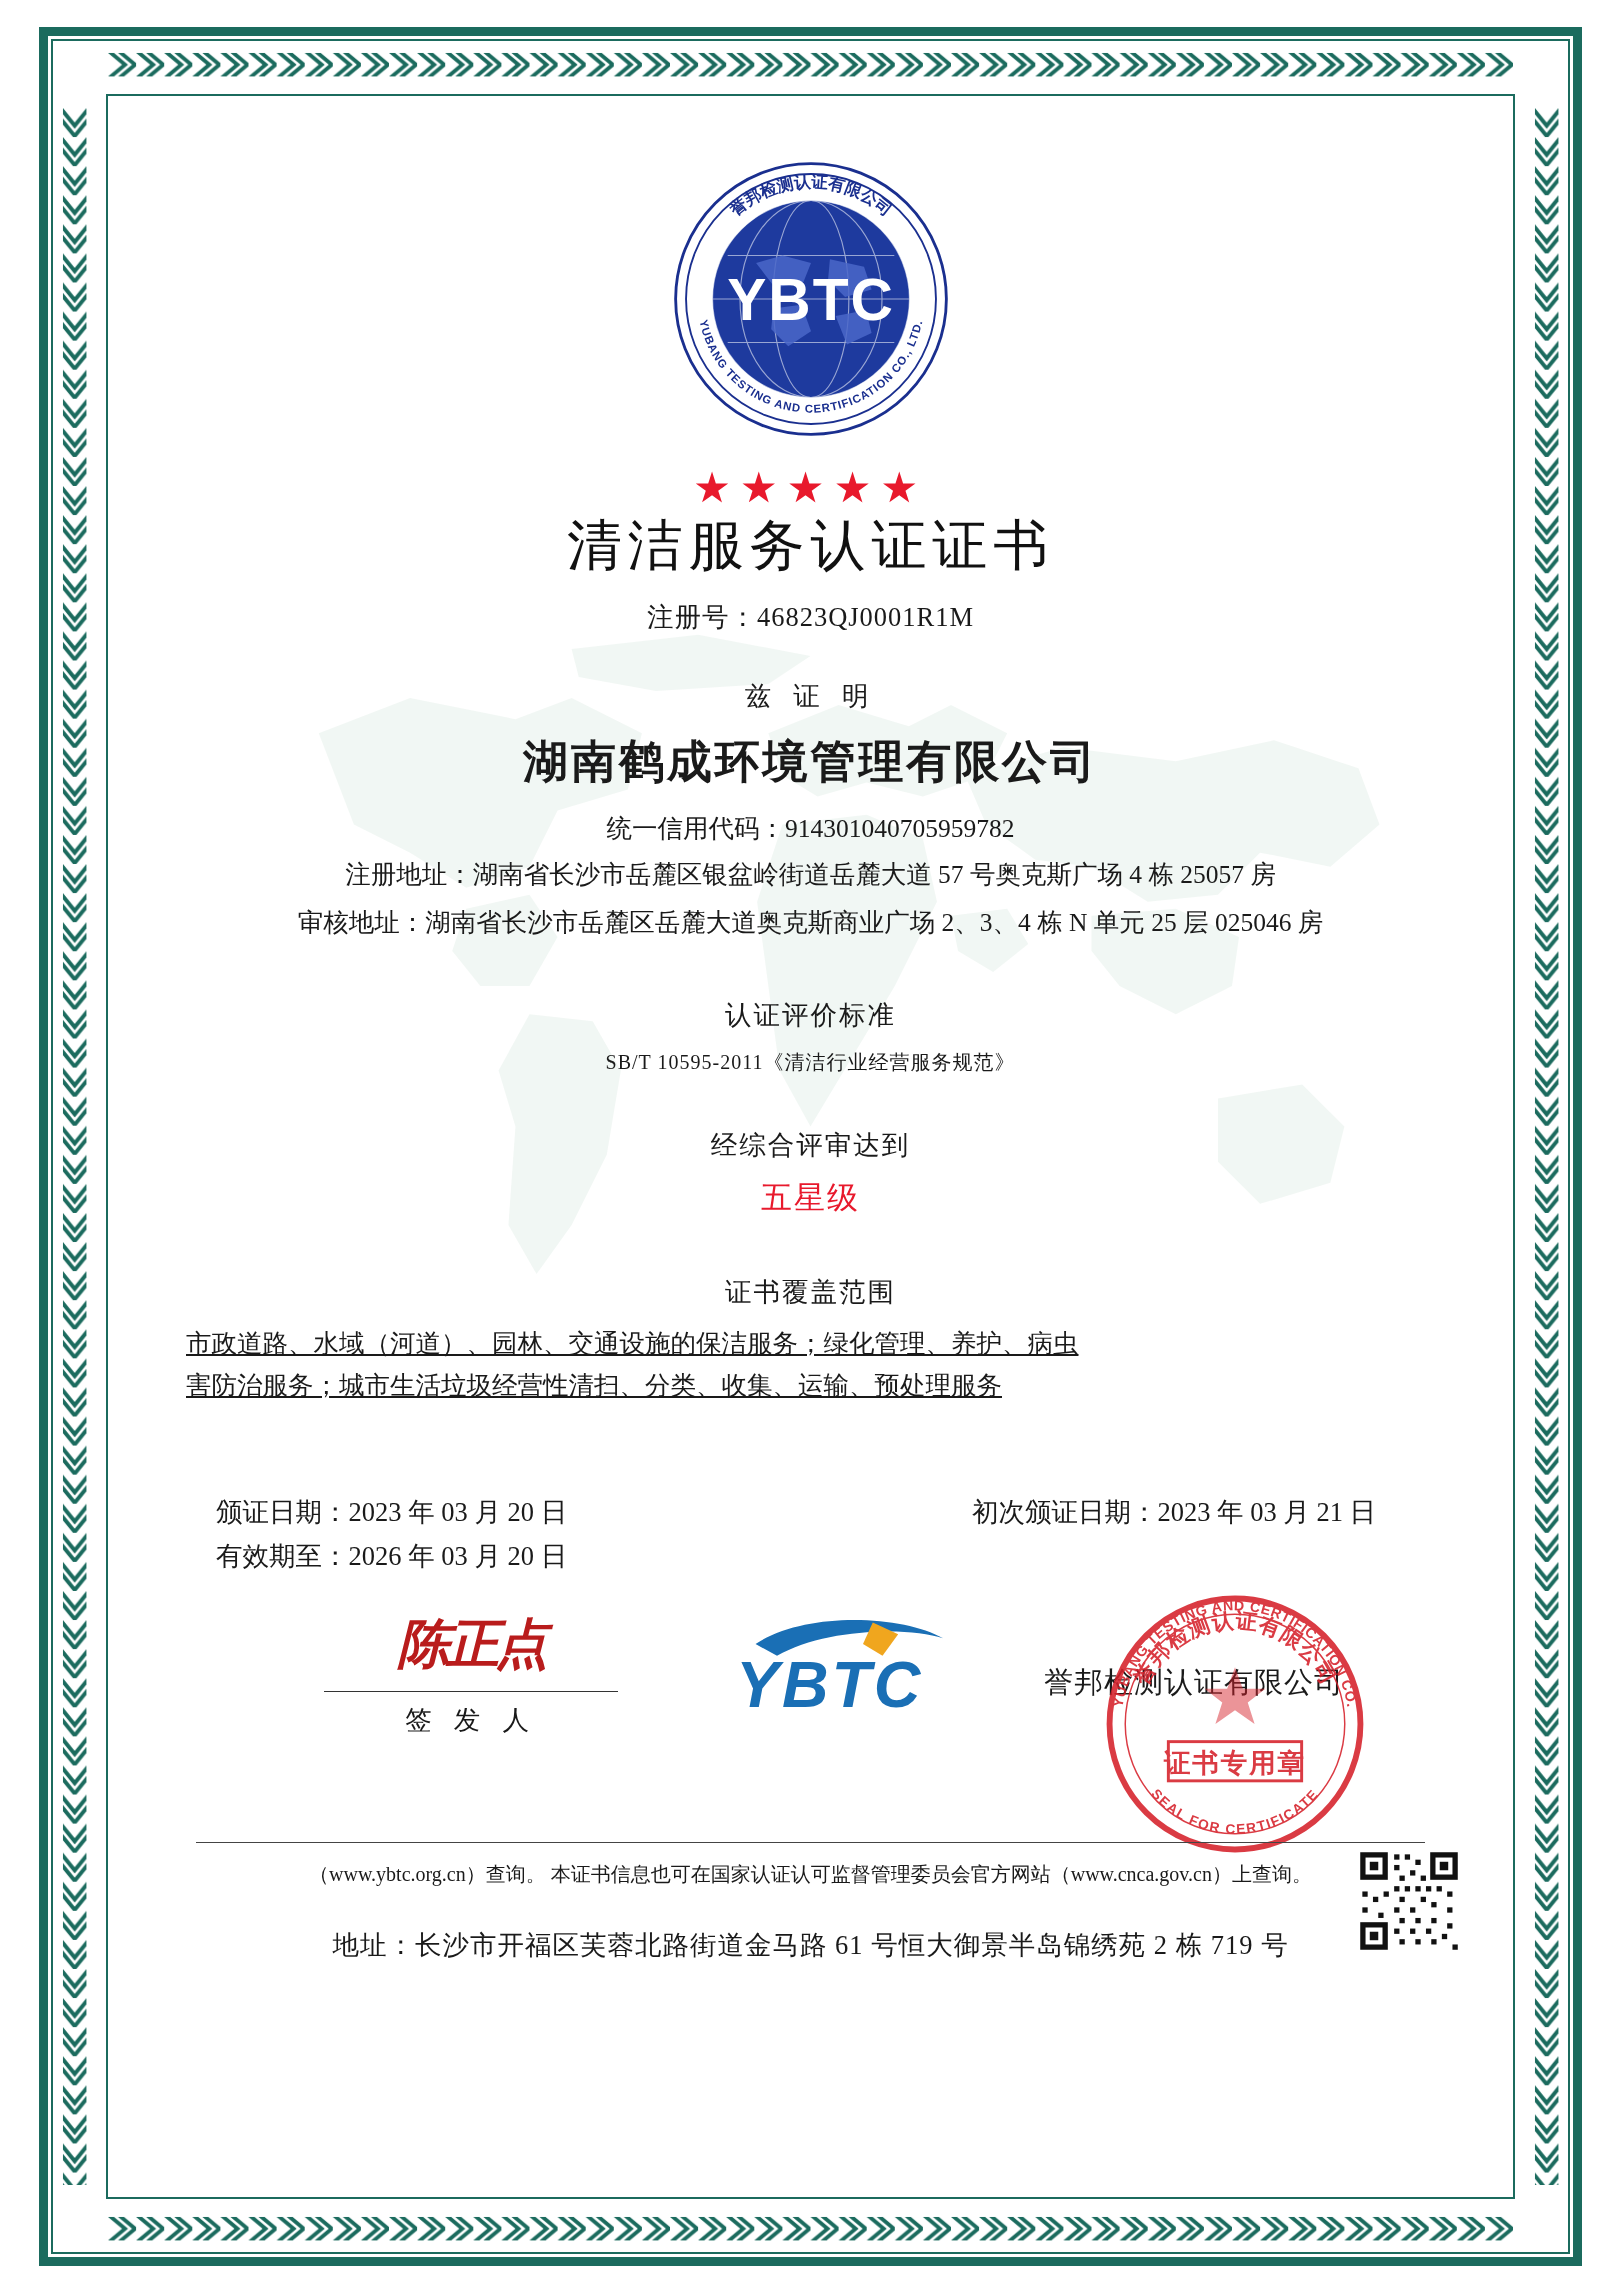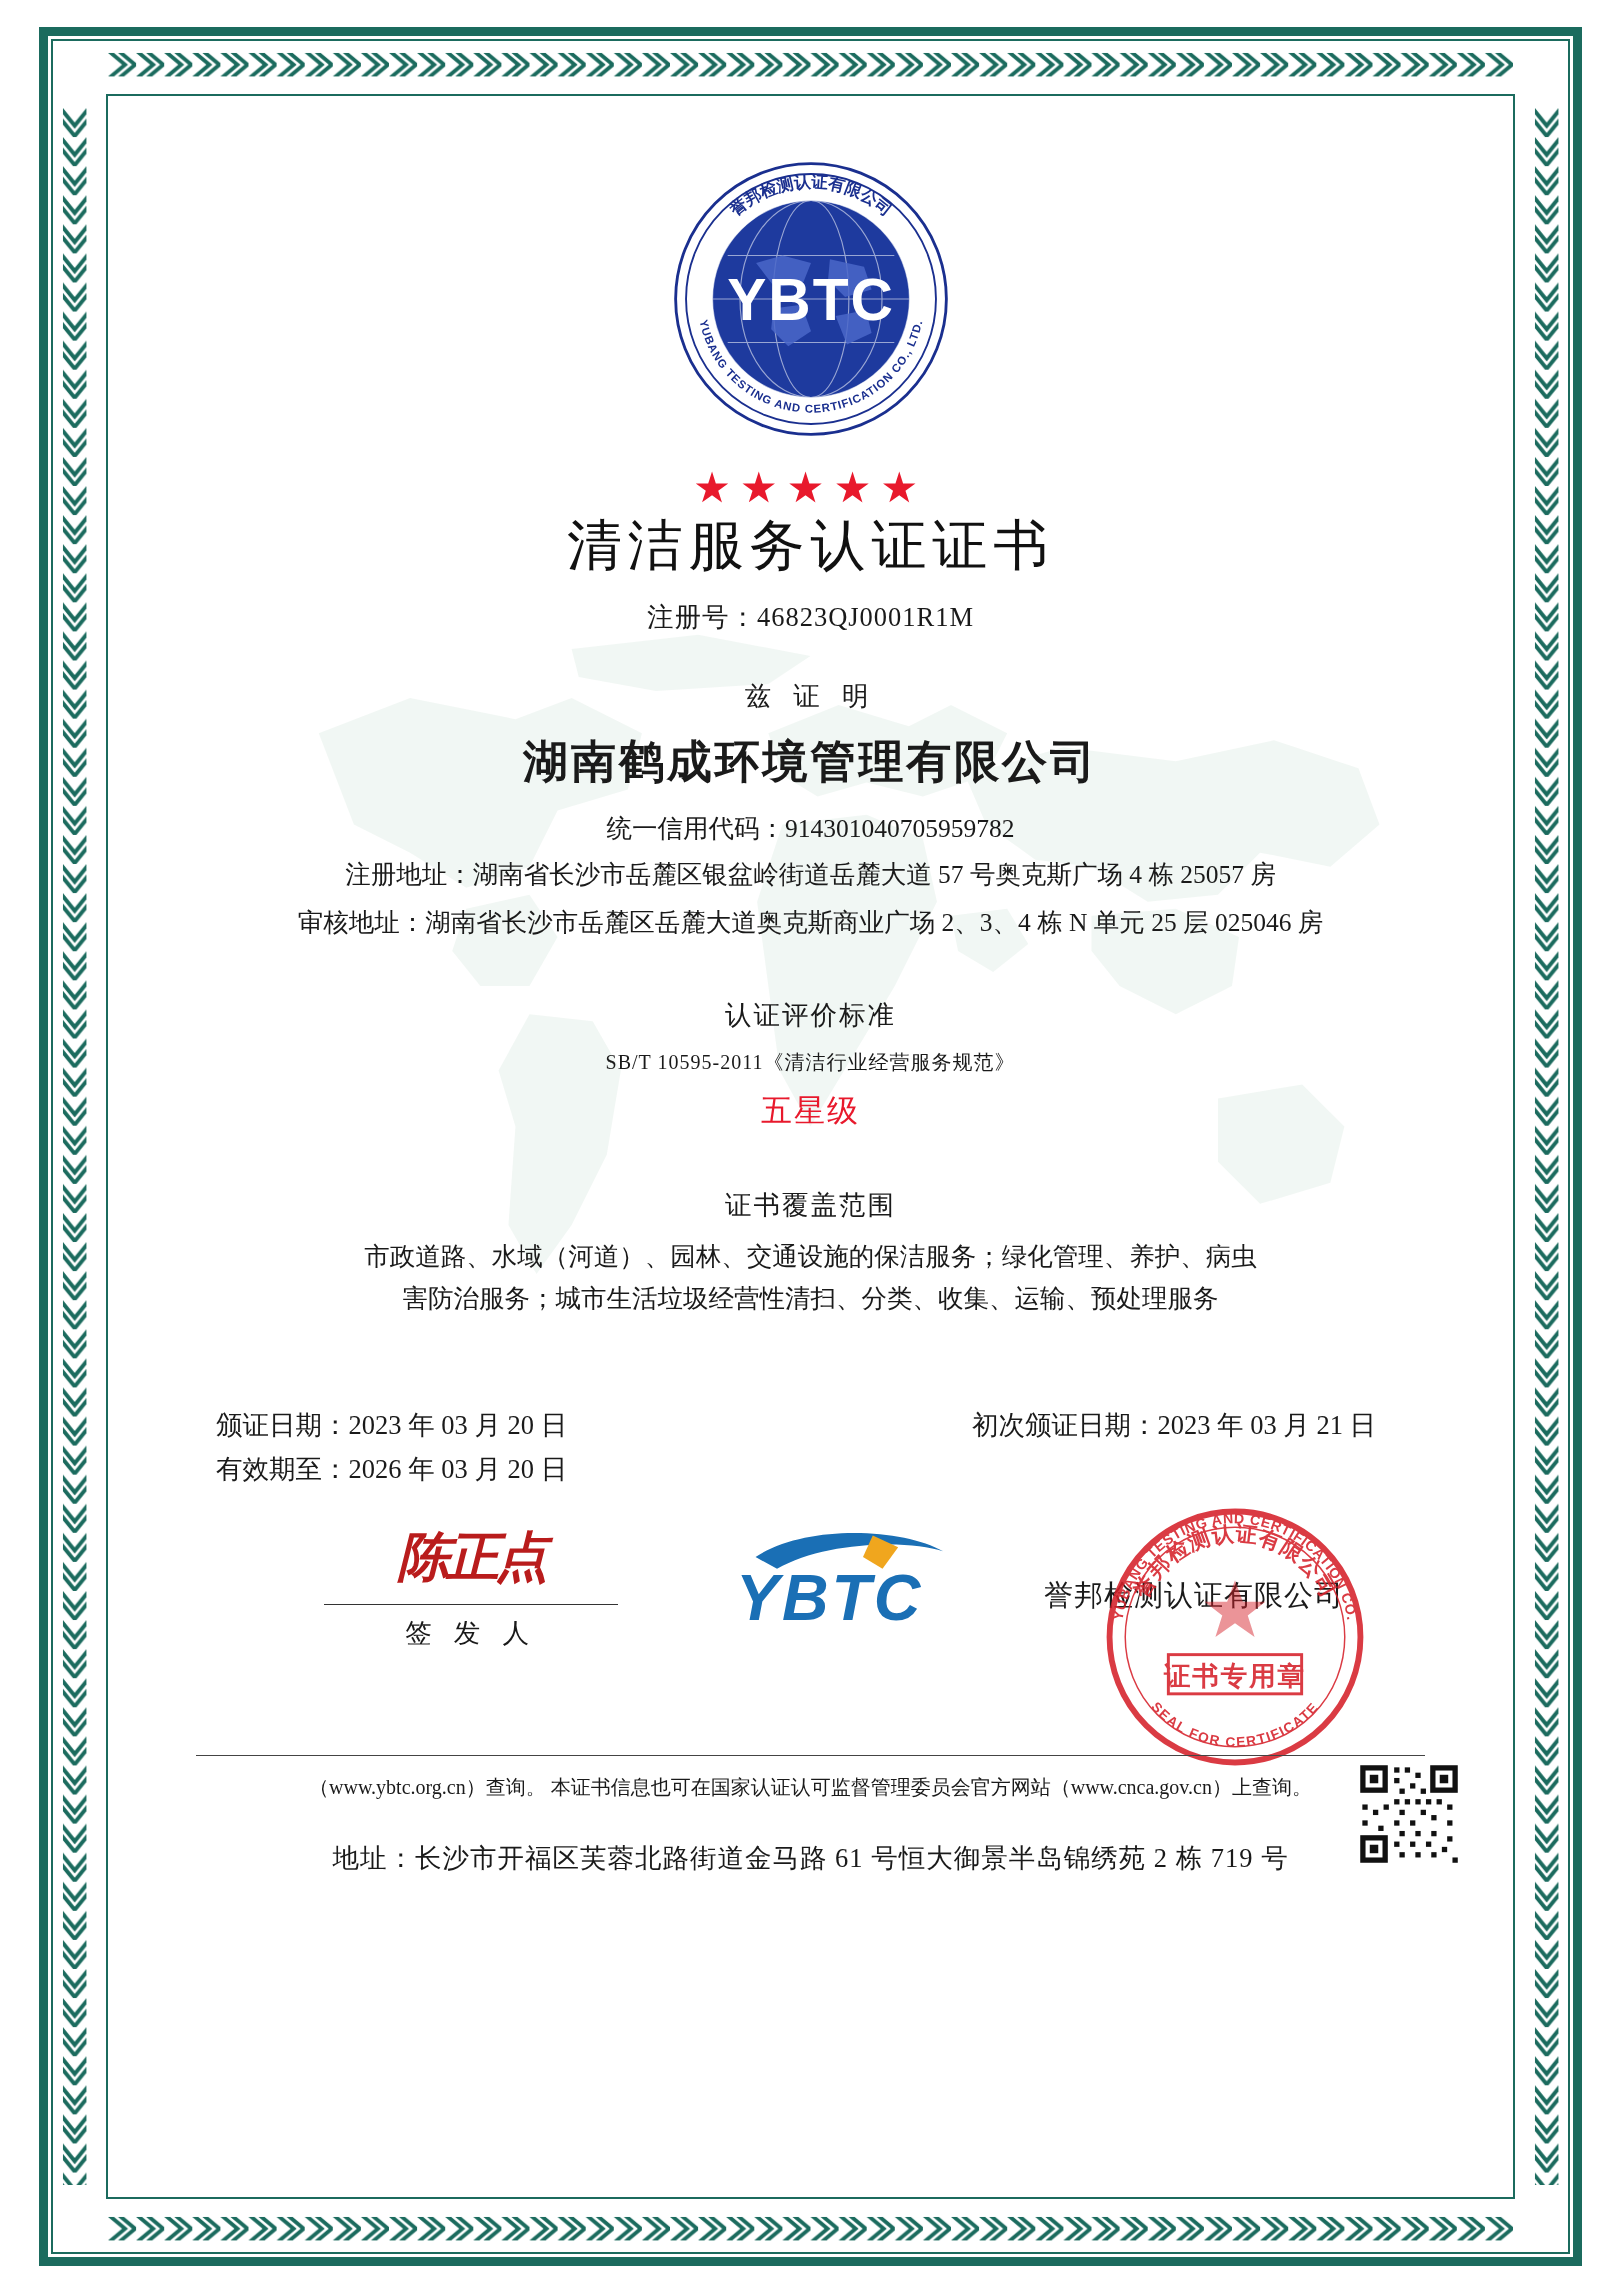--- a/index.html
+++ b/index.html
@@ -182,25 +182,26 @@
     letter-spacing: 2px;
   }
 
   .scope-label {
     text-align: center;
     font-size: 26.5px;
     margin-top: 55px;
     letter-spacing: 2px;
   }
   .scope-text {
-    text-align: center;
+    text-align: left;
     font-size: 25.5px;
     margin-top: 13.7px;
     line-height: 1.6;
-    padding: 0 29px;
+    padding: 0 78px;
+    text-decoration: underline;
   }
 
   
   .dates {
     margin-top: 84px;
     padding: 0 108px;
     font-size: 26.5px;
     position: relative;
     height: 90px;
   }
@@ -415,20 +416,21 @@
       <div class="credit-code">
         <span>统一信用代码：</span><span>914301040705959782</span>
       </div>
 
       <div class="addr-line">注册地址：湖南省长沙市岳麓区银盆岭街道岳麓大道 57 号奥克斯广场 4 栋 25057 房</div>
       <div class="addr-line">审核地址：湖南省长沙市岳麓区岳麓大道奥克斯商业广场 2、3、4 栋 N 单元 25 层 025046 房</div>
 
       <div class="section-label">认证评价标准</div>
       <div class="standard">SB/T 10595-2011《清洁行业经营服务规范》</div>
 
+      <div class="grade-label">经综合评审达到</div>
       <div class="grade-value">五星级</div>
 
       <div class="scope-label">证书覆盖范围</div>
       <div class="scope-text">市政道路、水域（河道）、园林、交通设施的保洁服务；绿化管理、养护、病虫</div>
       <div class="scope-text" style="margin-top:2px;">害防治服务；城市生活垃圾经营性清扫、分类、收集、运输、预处理服务</div>
 
       <div class="dates">
         <div class="left-col">
           <div>
             <span>颁证日期：</span><span>2023 年 03 月 20 日</span>

